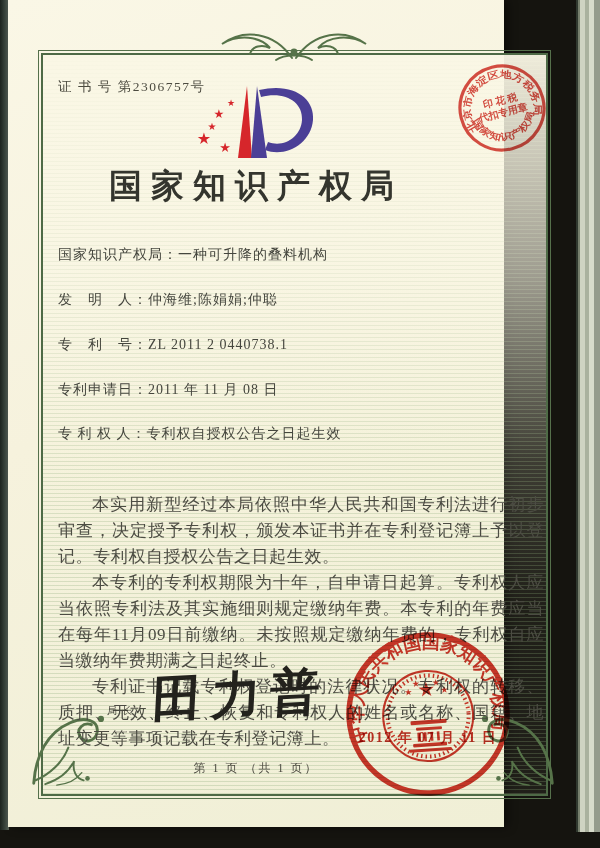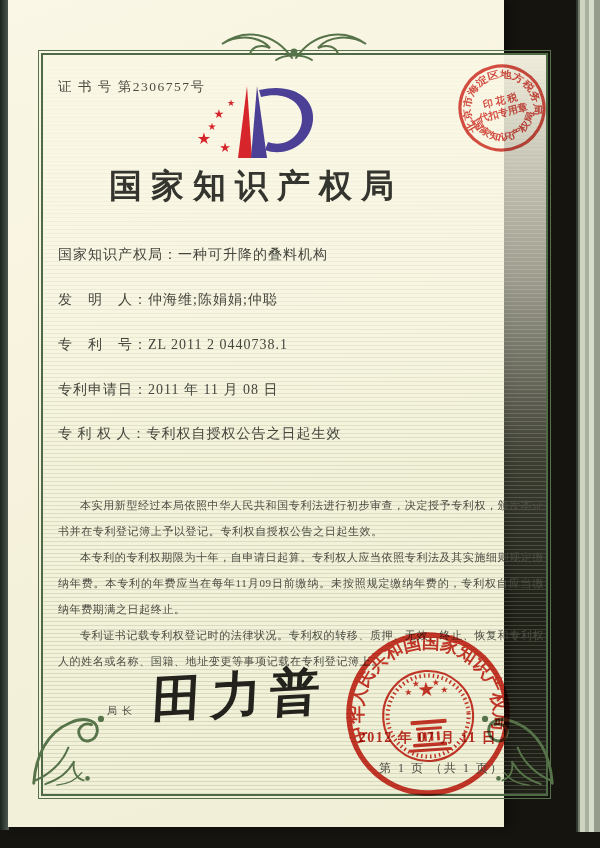--- a/index.html
+++ b/index.html
@@ -41,33 +41,33 @@
     position:absolute;left:0;top:164px;width:100%;text-align:center;
     font-size:33px;font-weight:bold;color:#34352e;letter-spacing:9px;
   }
   .field{
     position:absolute;left:50px;font-size:14px;color:#45463e;white-space:nowrap;
   }
   .field .flabel{letter-spacing:1px;}
   .field .fvalue{letter-spacing:1px;}
   .body-text{position:absolute;left:50px;top:492px;width:486px;}
   .body-text p{
-    margin:0;text-indent:2em;font-size:11px;line-height:26px;
+    margin:0;text-indent:2em;font-size:17px;line-height:26px;
     text-align:justify;color:#4c4c43;letter-spacing:.6px;
   }
   .sig-label{
     position:absolute;left:99px;top:704px;font-size:10px;color:#403f37;letter-spacing:5px;
   }
   .sig-name{
     position:absolute;left:144px;top:662px;font-size:50px;font-weight:700;
     color:#23221d;letter-spacing:9px;transform:rotate(-3deg) skewX(-6deg);
     font-family:"DejaVu Serif",serif;
   }
   .footer-line{
-    position:absolute;left:0;top:760px;width:100%;text-align:right;
+    position:absolute;left:0;top:760px;width:100%;text-align:center;
     font-size:12px;color:#4b4a40;letter-spacing:2px;
   }
   .seal-main{
     position:absolute;left:334px;top:628px;width:172px;height:172px;
     mix-blend-mode:multiply;opacity:.93;
   }
   .seal-date{
     position:absolute;left:330px;top:729px;width:180px;text-align:center;
     font-size:14px;font-weight:bold;color:#c3271b;letter-spacing:1.5px;
     mix-blend-mode:multiply;opacity:.95;white-space:nowrap;

